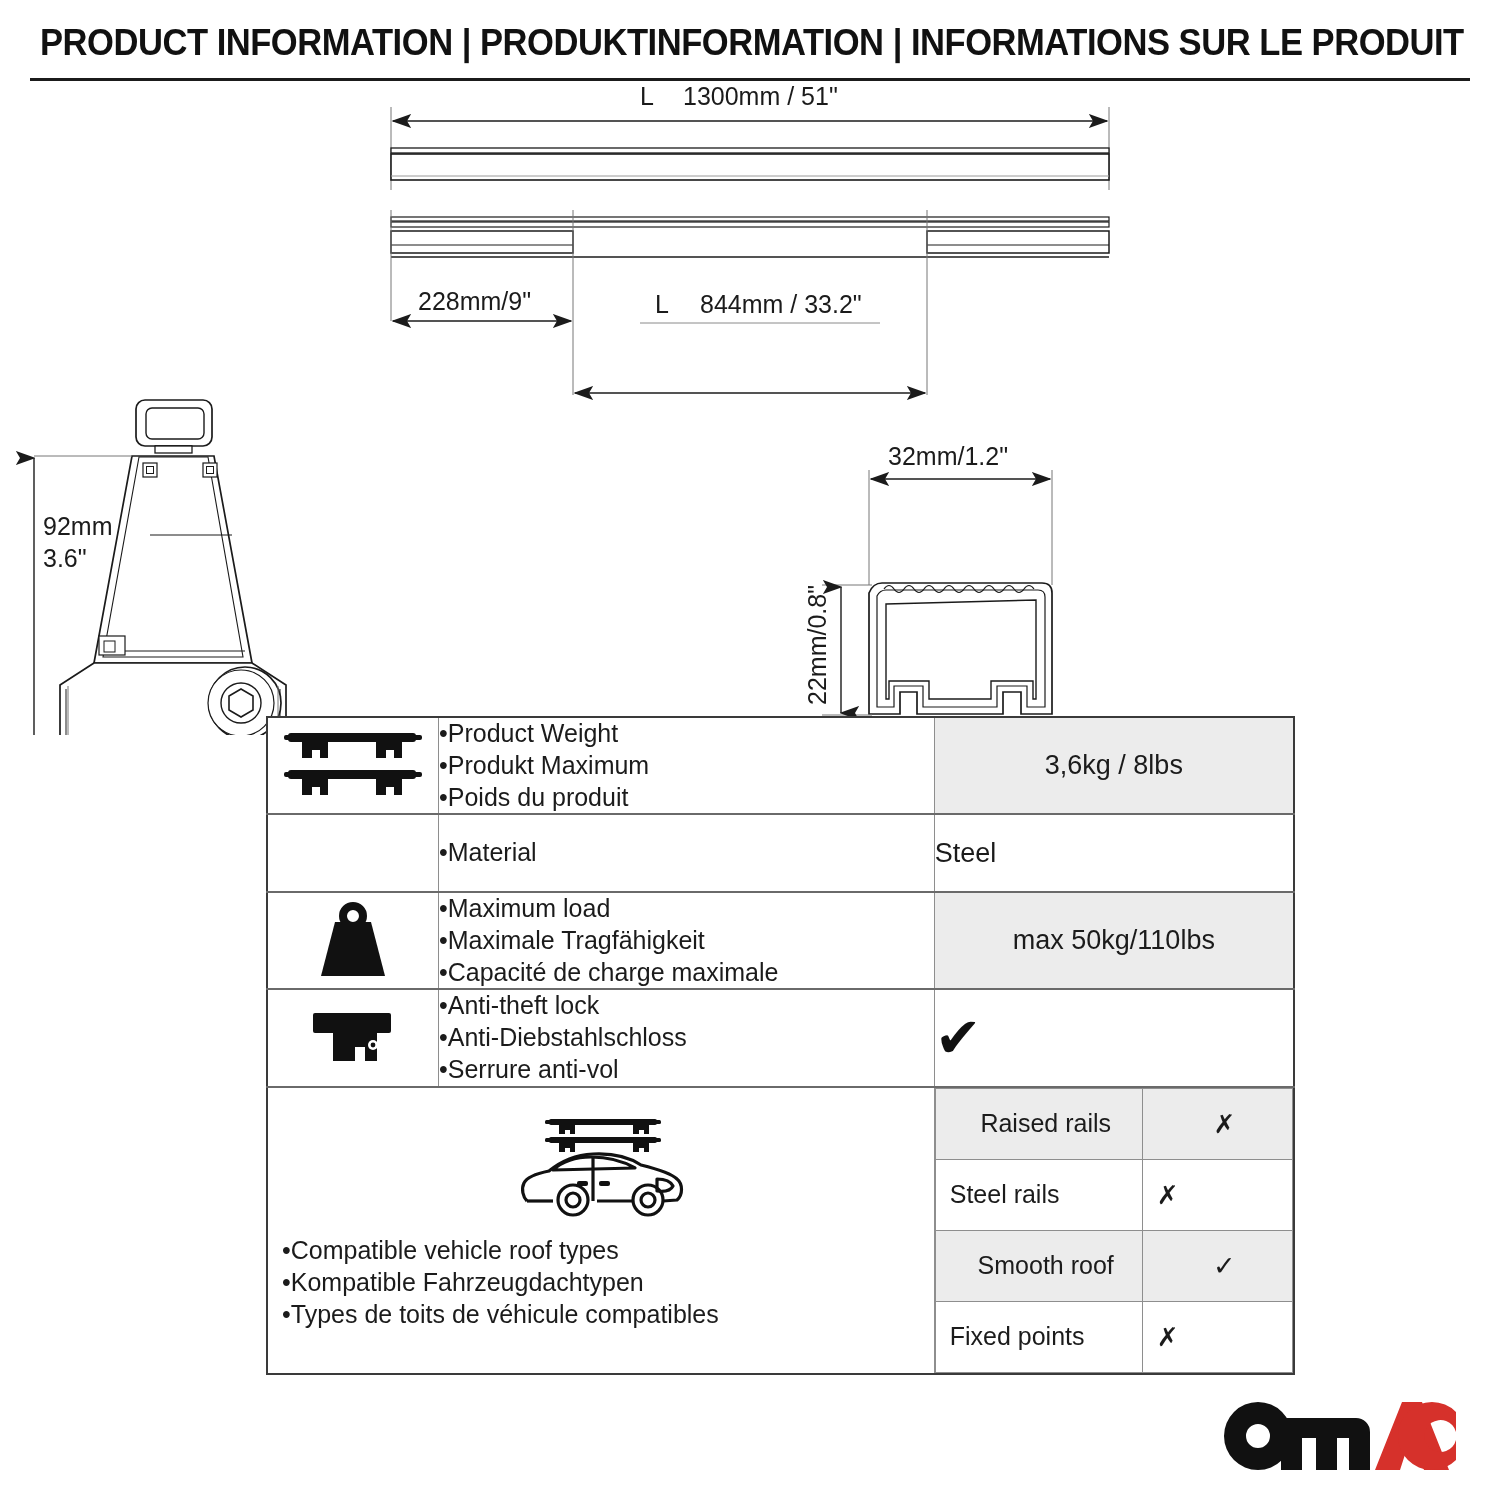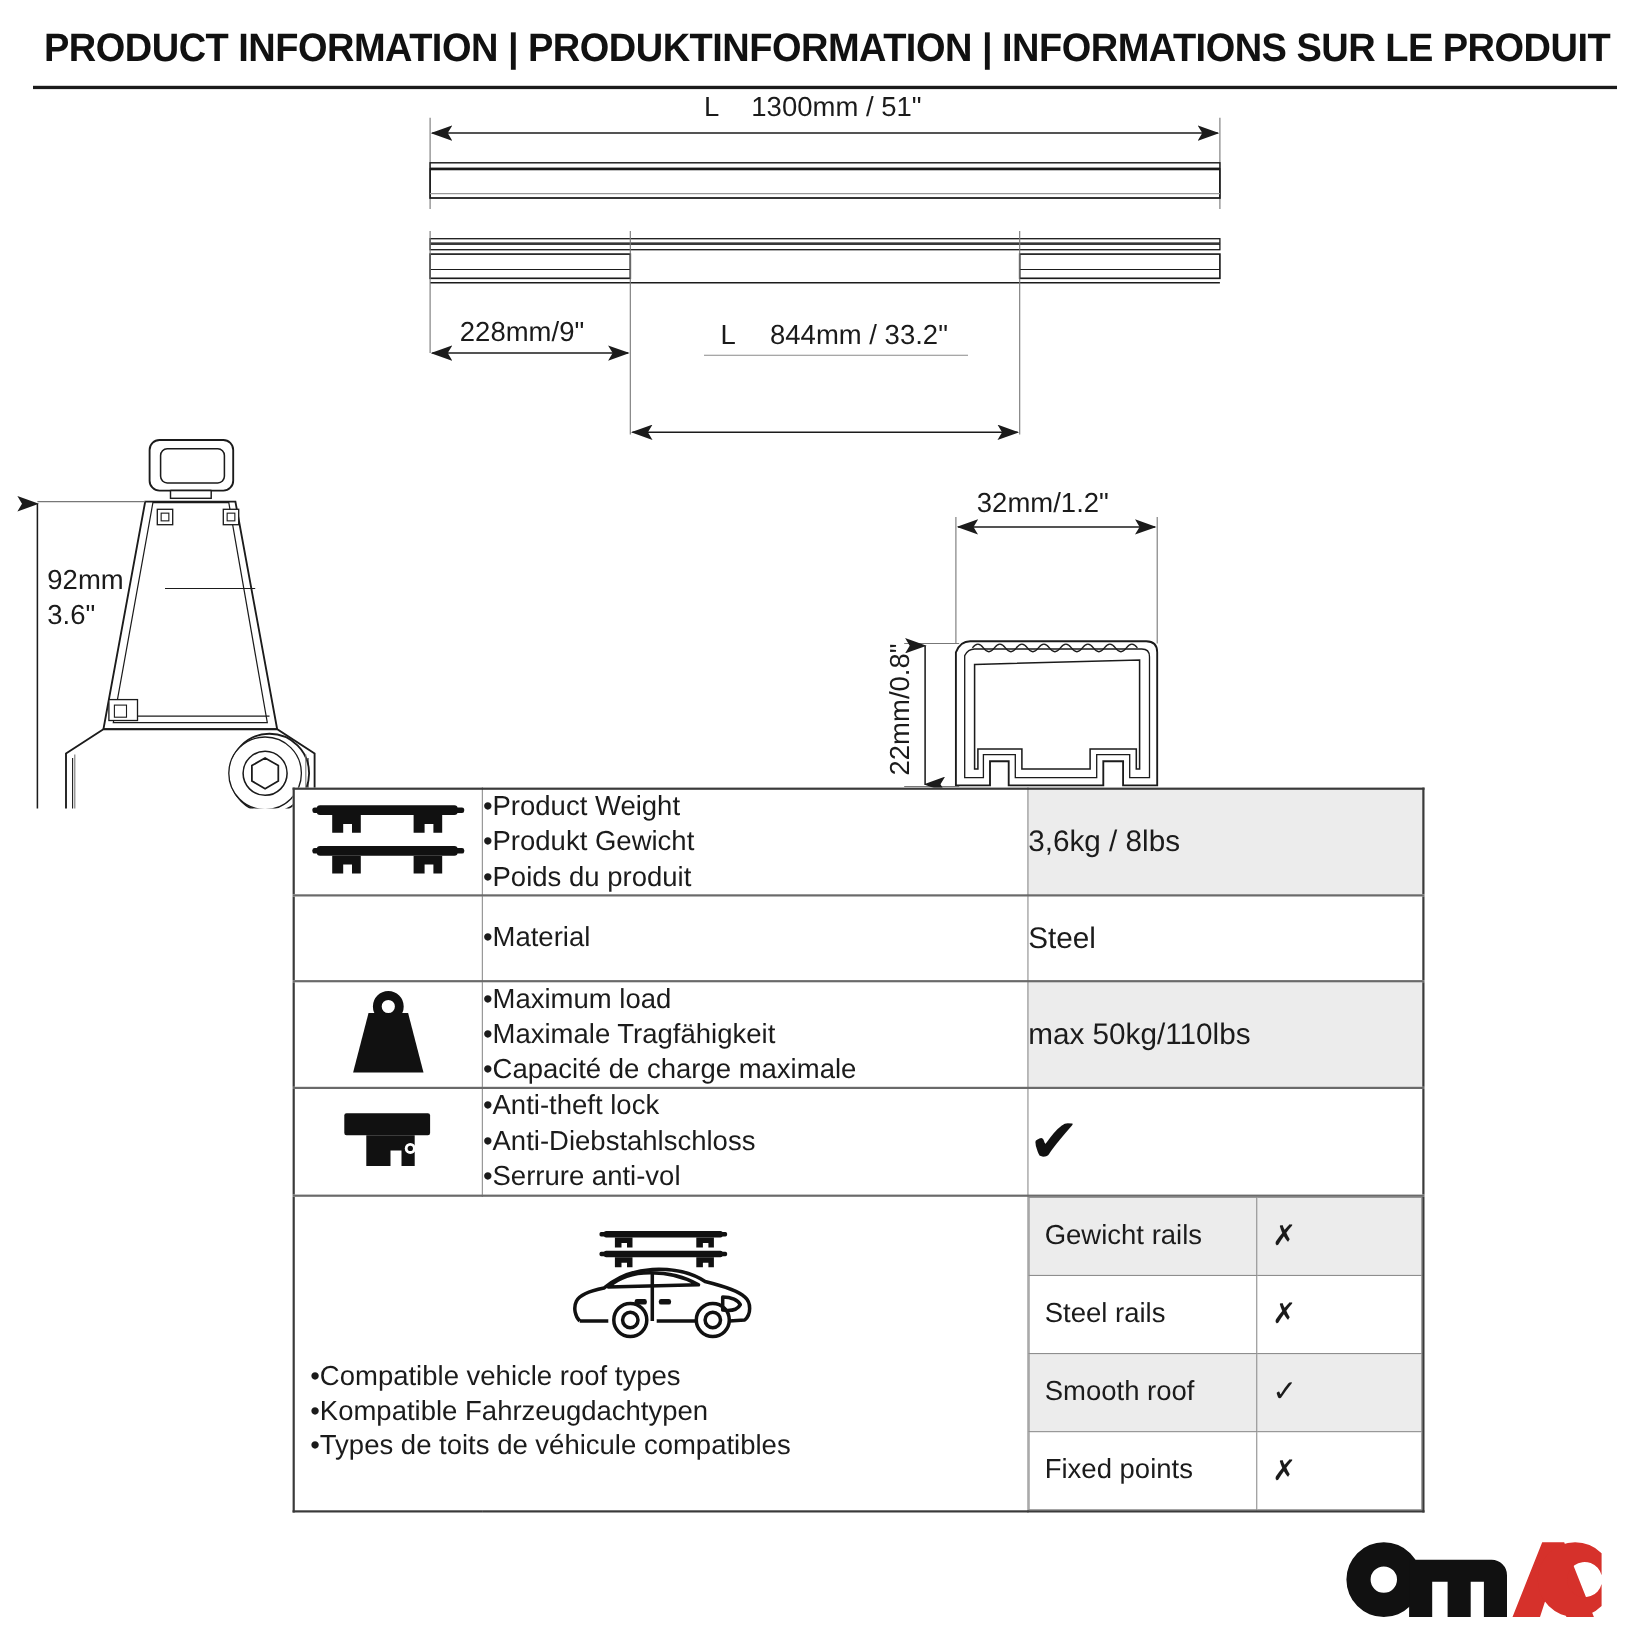--- a/index.html
+++ b/index.html
@@ -70,21 +70,21 @@
     line-height:1.27;
     color:#1b1b1b;
     white-space:nowrap;
   }
   .cell-label.wrapme{white-space:normal;}
   .cell-value{
     padding-left:22px;
     font-size:27px;
     color:#1b1b1b;
   }
-  .shaded{background:#ececec;}
+  .shaded{background:#ececec;text-align:center;}
 
   .tick{
     font-size:56px;
     line-height:1;
     font-weight:bold;
     color:#111;
     font-family:"DejaVu Sans", sans-serif;
   }
   .sub-table{width:100%;border-collapse:collapse;}
   .sub-table td{
@@ -274,21 +274,21 @@
               <rect x="6" y="47" width="8" height="5" rx="2"></rect>
               <rect x="135" y="47" width="9" height="5" rx="2"></rect>
               <path d="M24 54 h26 v16 h-8 v-8 h-8 v8 h-10 z"></path>
               <path d="M98 54 h26 v16 h-8 v-8 h-8 v8 h-10 z"></path>
             </g>
           </svg>
         </span>
       </td>
       <td class="cell-label">
         <div>•Product Weight</div>
-        <div>•Produkt Gewicht</div>
+        <div>•Produkt Maximum</div>
         <div>•Poids du produit</div>
       </td>
       <td class="cell-value shaded" colspan="2">3,6kg / 8lbs</td>
     </tr>
 
     <tr class="row-sep">
       <td class="cell-icon"></td>
       <td class="cell-label">
         <div style="padding:22px 0;">•Material</div>
       </td>
@@ -382,21 +382,21 @@
         <div class="cell-label wrapme" style="padding-left:6px;">
           <div>•Compatible vehicle roof types</div>
           <div>•Kompatible Fahrzeugdachtypen</div>
           <div>•Types de toits de véhicule compatibles</div>
         </div>
       </td>
       <td colspan="2" style="padding:0;vertical-align:top;">
         <table class="sub-table">
           <tbody>
                 <tr class="shaded">
-            <td class="sub-name">Gewicht rails</td>
+            <td class="sub-name">Raised rails</td>
             <td class="sub-mark">
               <span class="mark">✗</span>
             </td>
           </tr>
           <tr>
             <td class="sub-name">Steel rails</td>
             <td class="sub-mark">
               <span class="mark">✗</span>
             </td>
           </tr>

